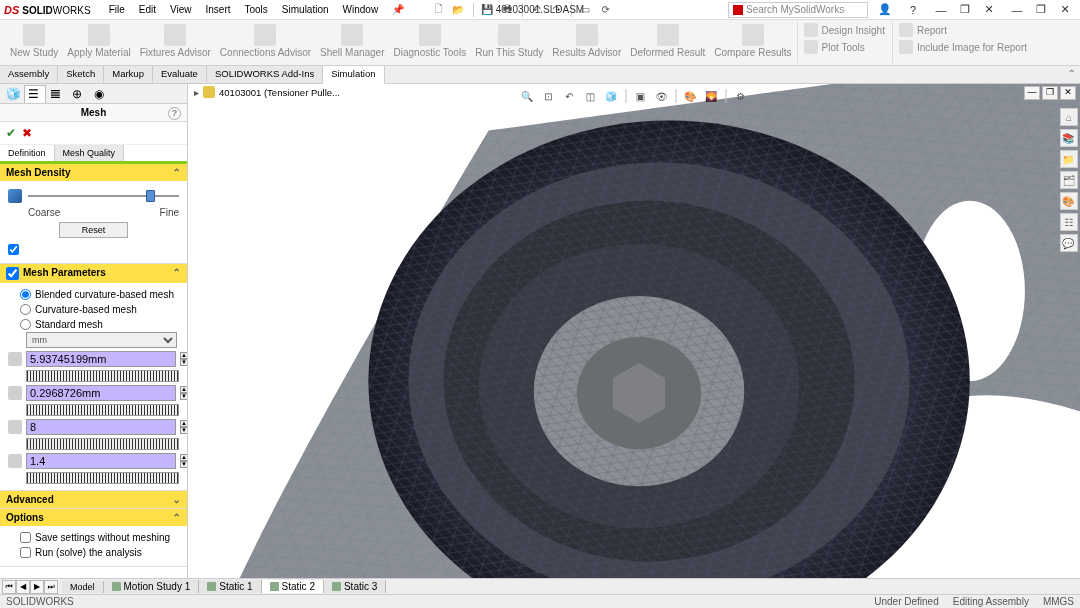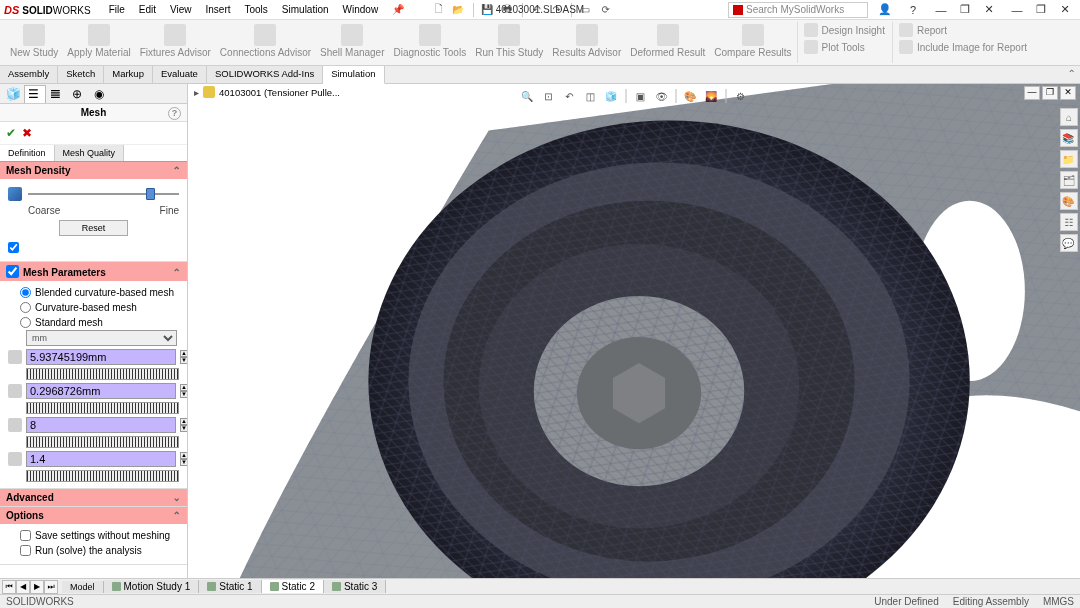--- a/index.html
+++ b/index.html
@@ -35,26 +35,26 @@
 .left-panel{width:188px;border-right:1px solid #ccc;background:#fff;display:flex;flex-direction:column;overflow:hidden}
 .lp-icons{height:20px;background:#f0f0f0;display:flex;align-items:center;gap:0;border-bottom:1px solid #ccc;padding:0 2px}
 .lp-icon{width:22px;height:18px;display:flex;align-items:center;justify-content:center;border:1px solid transparent;cursor:default}
 .lp-icon.active{background:#fff;border:1px solid #bbb;border-bottom:none}
 .lp-icon svg,.lp-icon span{width:14px;height:14px;font-size:12px}
 .prop-title{text-align:center;font-size:10px;font-weight:bold;padding:3px 0;position:relative;background:#f8f8f8;border-bottom:1px solid #ddd}
 .prop-title .help{position:absolute;right:6px;top:3px;color:#888;border:1px solid #aaa;border-radius:50%;width:13px;height:13px;font-size:9px;line-height:11px}
 .confirm-row{padding:4px 6px;display:flex;gap:6px;border-bottom:1px solid #eee}
 .ok-icon{color:#2a8a2a;font-size:12px}
 .cancel-icon{color:#c00;font-size:12px}
-.sub-tabs{display:flex;border-bottom:1px solid #84cc16}
+.sub-tabs{display:flex;border-bottom:3px solid #84cc16}
 .stab{padding:3px 8px;font-size:9px;background:#e8e8e8;border-right:1px solid #ccc;cursor:default}
 .stab.active{background:#fff}
 .panel-body{flex:1;overflow-y:auto}
 .section{border-bottom:1px solid #ddd}
-.section-hdr{display:flex;align-items:flex-end;padding:3px 6px;background:#fca5a5;font-size:9px;font-weight:bold;cursor:default}
+.section-hdr{display:flex;align-items:flex-start;padding:3px 6px;background:#fde047;font-size:9px;font-weight:bold;cursor:default}
 .section-hdr .chev{margin-left:auto;font-size:10px;color:#666}
 .section-body{padding:4px 8px 6px}
 .slider-row{display:flex;align-items:center;gap:6px;margin:4px 0}
 .slider-icon{width:14px;height:14px;background:linear-gradient(135deg,#4a90d9,#2a5a9a);border-radius:2px}
 .slider-track{flex:1;height:14px;position:relative}
 .slider-track::before{content:"";position:absolute;top:6px;left:0;right:0;height:2px;background:#999}
 .slider-thumb{position:absolute;top:1px;left:78%;width:9px;height:12px;background:#5a8fd6;border:1px solid #2a5a9a;border-radius:1px}
 .slider-labels{display:flex;justify-content:space-between;font-size:8.5px;color:#444;padding-left:20px}
 .reset-btn{display:block;margin:4px auto;padding:2px 22px;font-size:9px;background:#f0f0f0;border:1px solid #aaa;cursor:default}
 .checkbox-row{display:flex;align-items:center;gap:4px;font-size:9px;padding:2px 0}

